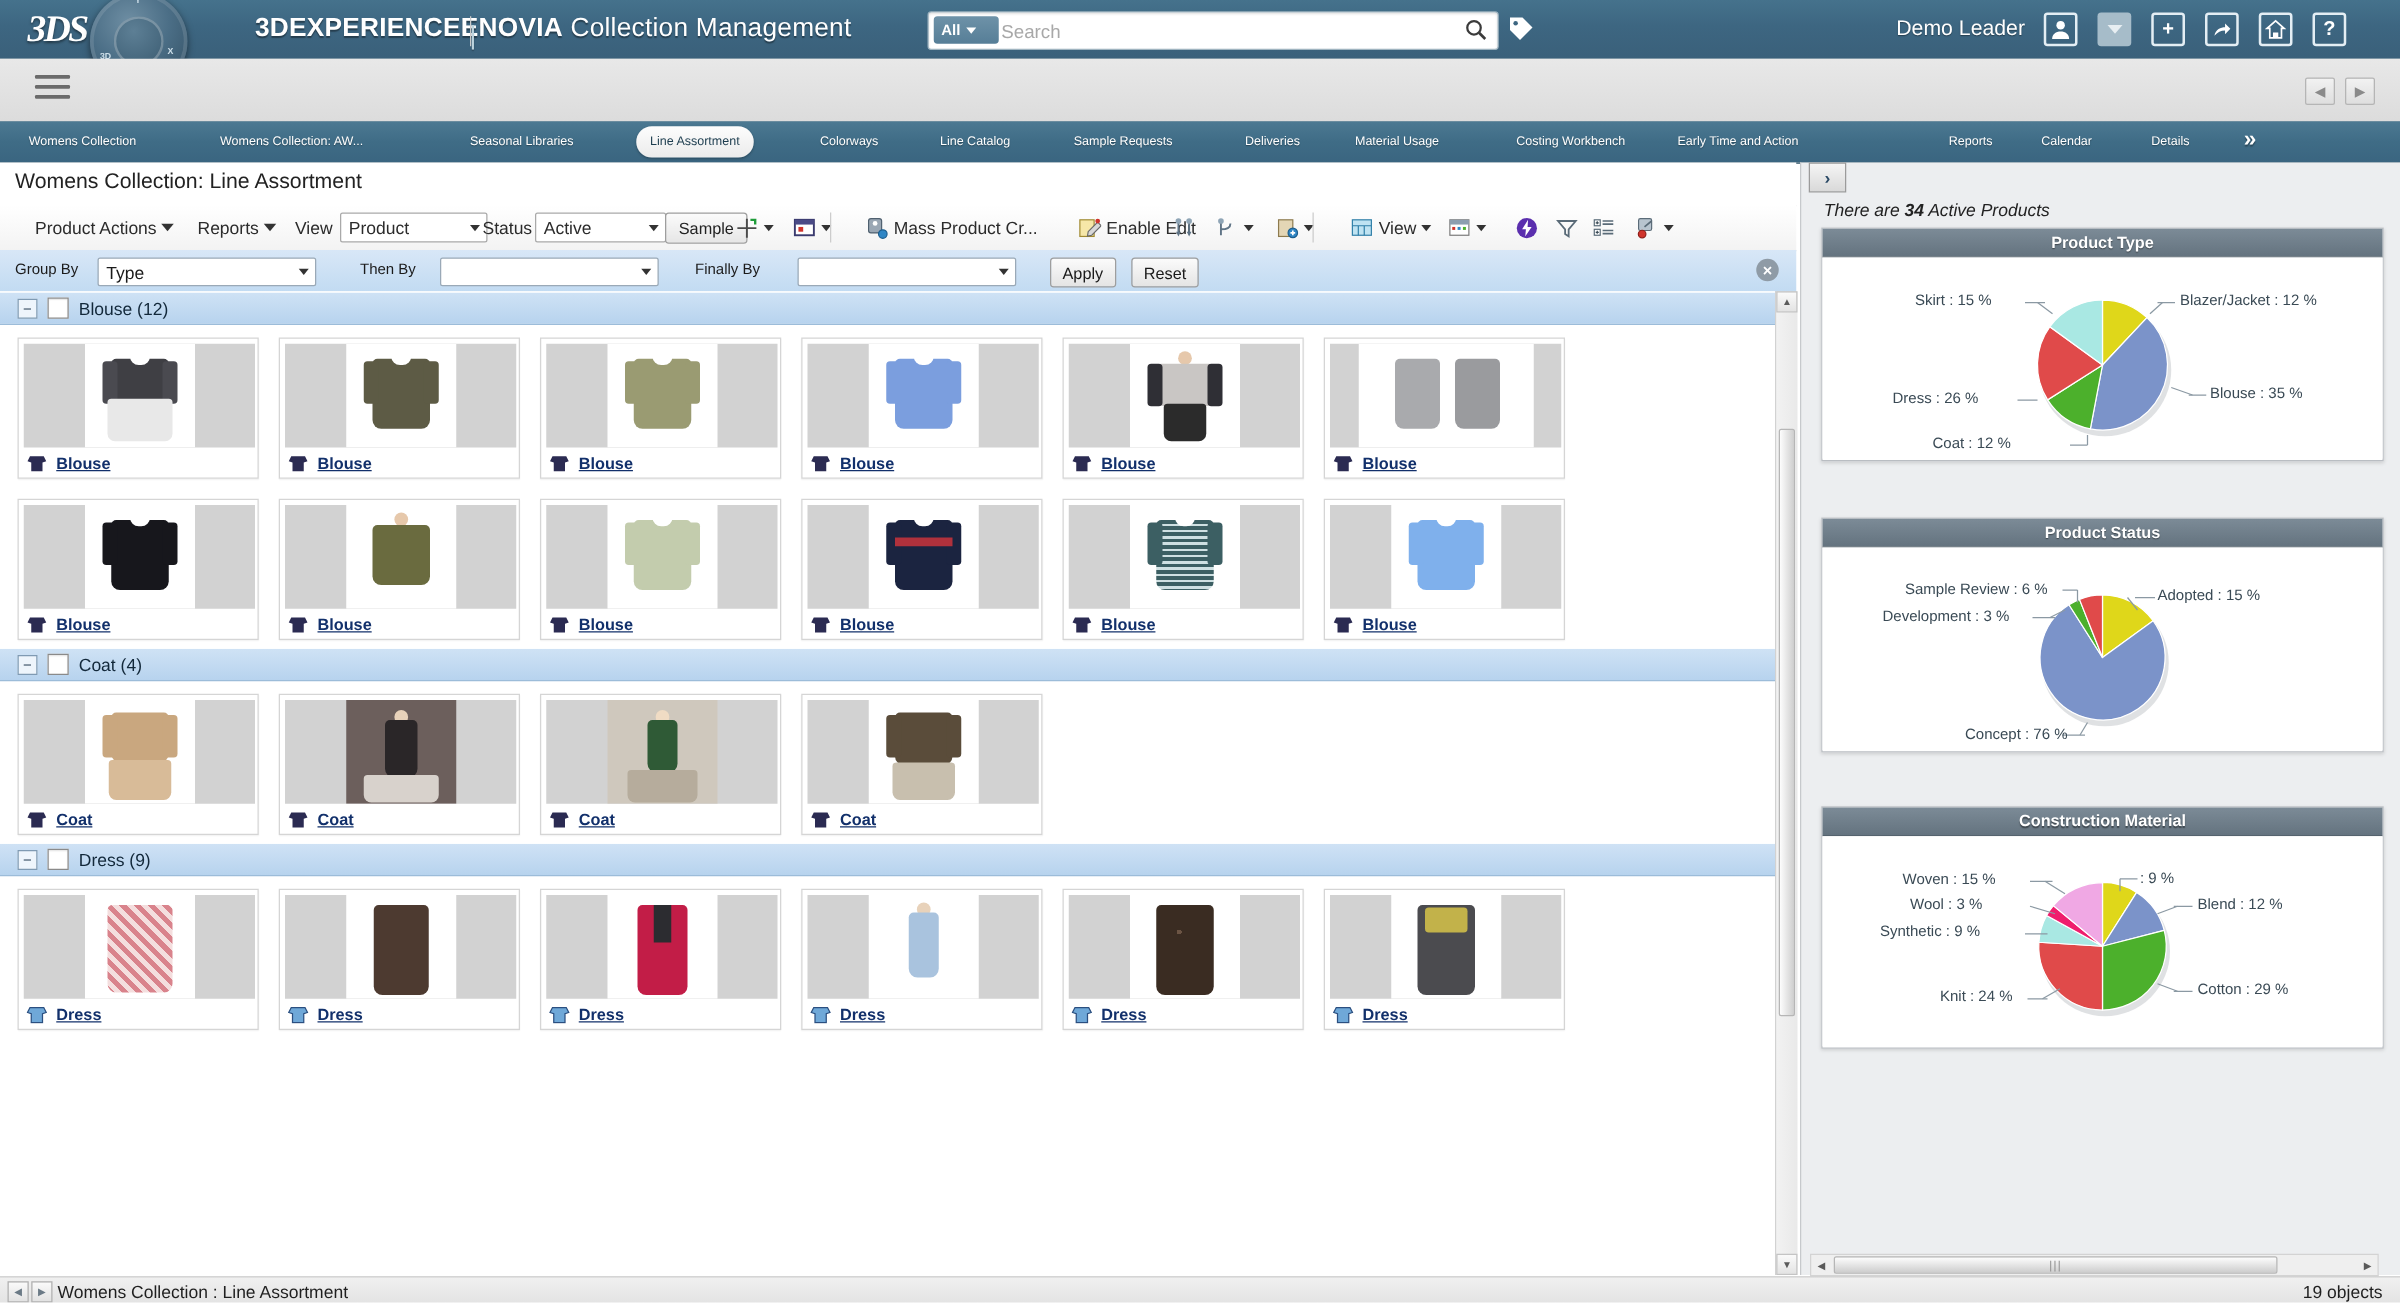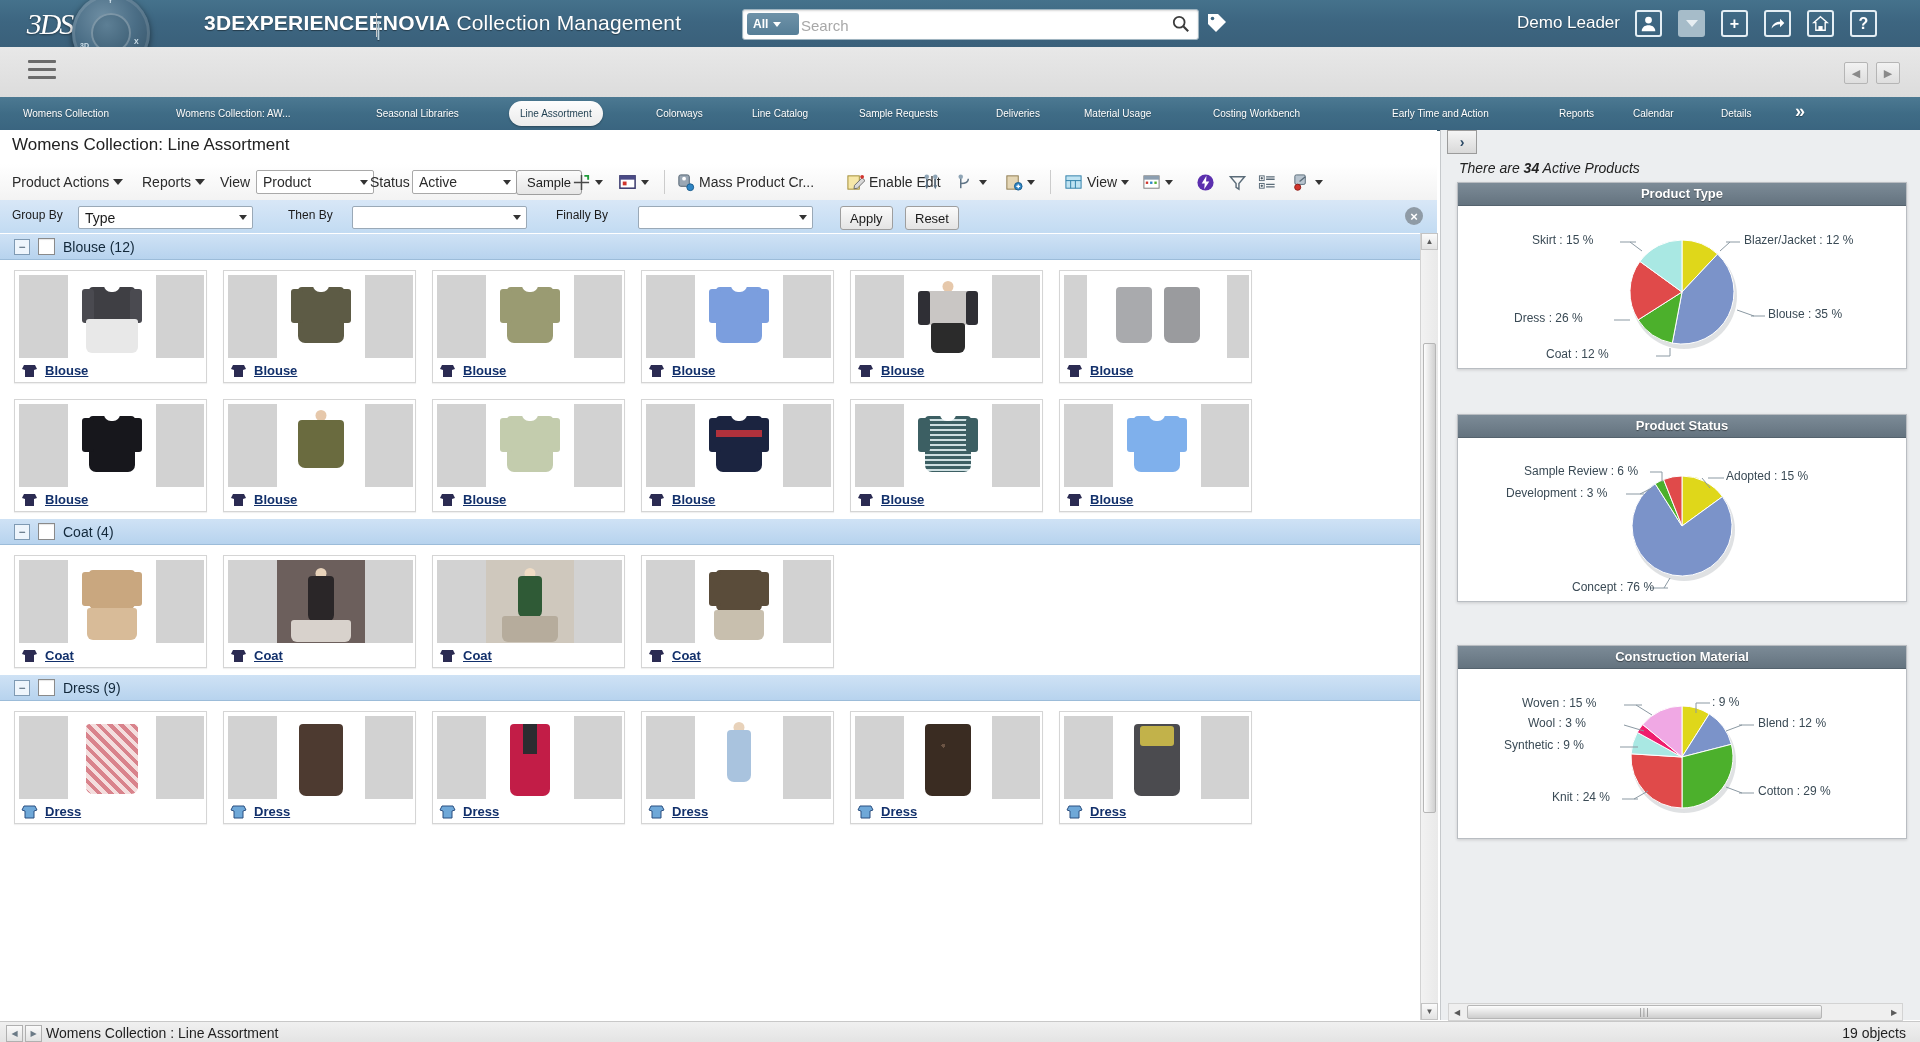--- a/index.html
+++ b/index.html
@@ -13,21 +13,21 @@
 
   
   .topbar{
     position:absolute;left:0;top:0;width:1920px;height:47px;
     background:linear-gradient(180deg,#45728c 0%,#3d6681 45%,#3a607a 100%);
     border-bottom:1px solid #2d4f63;
   }
   .logo3ds{
     position:absolute;left:22px;top:4px;width:55px;height:40px;
     color:#fff;font-family:"Liberation Serif",serif;font-size:30px;font-style:italic;
-    font-weight:normal;letter-spacing:-2px;line-height:40px;text-align:center;
+    font-weight:bold;letter-spacing:-2px;line-height:40px;
     text-shadow:0 1px 2px rgba(0,0,0,.45);
   }
   .compass{
     position:absolute;left:72px;top:-6px;width:78px;height:78px;border-radius:50%;
     background:radial-gradient(circle at 40% 30%,#6e8ea3 0%,#4b6e86 45%,#2f4b5e 100%);
     box-shadow:0 2px 6px rgba(0,0,0,.5), inset 0 0 0 3px rgba(255,255,255,.12);
   }
   .compass:after{
     content:"";position:absolute;left:19px;top:19px;width:40px;height:40px;border-radius:50%;
     background:radial-gradient(circle at 40% 30%,#5d7f95 0%,#3a5b71 100%);
@@ -126,21 +126,21 @@
   .pagetitle span{
     position:absolute;left:12px;top:5px;font-size:17px;color:#222;
   }
 
   
   .toolbar{
     position:absolute;left:0;top:164px;width:1437px;height:36px;
     background:linear-gradient(180deg,#ffffff 0%,#f3f3f3 100%);
     border-bottom:1px solid #cfcfcf;
   }
-  .tbitem{position:absolute;top:0;height:36px;display:flex;align-items:center;gap:4px;font-size:14px;color:#2b2b2b;white-space:nowrap;}
+  .tbitem{position:absolute;top:0;height:36px;display:flex;align-items:center;gap:4px;font-size:14px;color:#2b2b2b;white-space:nowrap;margin-left:16px;}
   .caretdown{width:0;height:0;border-left:5px solid transparent;border-right:5px solid transparent;border-top:6px solid #333;}
   .caretsm{width:0;height:0;border-left:4px solid transparent;border-right:4px solid transparent;border-top:5px solid #333;}
   .selbox{
     height:22px;min-width:92px;border:1px solid #a9a9a9;background:#fff;border-radius:2px;
     display:flex;align-items:center;justify-content:space-between;padding:0 5px 0 6px;font-size:14px;
   }
   .btn{
     height:23px;padding:0 10px;border:1px solid #9e9e9e;border-radius:3px;
     background:linear-gradient(180deg,#fbfbfb,#e6e6e6);font-size:13px;color:#222;
     display:flex;align-items:center;justify-content:center;
@@ -351,21 +351,21 @@
     <div class="tab" style="left:12px">Womens Collection</div>
     <div class="tab" style="left:165px">Womens Collection: AW...</div>
     <div class="tab" style="left:365px">Seasonal Libraries</div>
     <div class="tab active" style="left:509px">Line Assortment</div>
     <div class="tab" style="left:645px">Colorways</div>
     <div class="tab" style="left:741px">Line Catalog</div>
     <div class="tab" style="left:848px">Sample Requests</div>
     <div class="tab" style="left:985px">Deliveries</div>
     <div class="tab" style="left:1073px">Material Usage</div>
     <div class="tab" style="left:1202px">Costing Workbench</div>
-    <div class="tab" style="left:1381px">Early Time and Action</div>
+    <div class="tab" style="left:1331px">Early Time and Action</div>
     <div class="tab" style="left:1548px">Reports</div>
     <div class="tab" style="left:1622px">Calendar</div>
     <div class="tab" style="left:1710px">Details</div>
     <div class="tab more" style="left:1784px;top:2px">»</div>
   </div>
 
   <div class="pagetitle">
     <span>Womens Collection: Line Assortment</span>
   </div>
 

